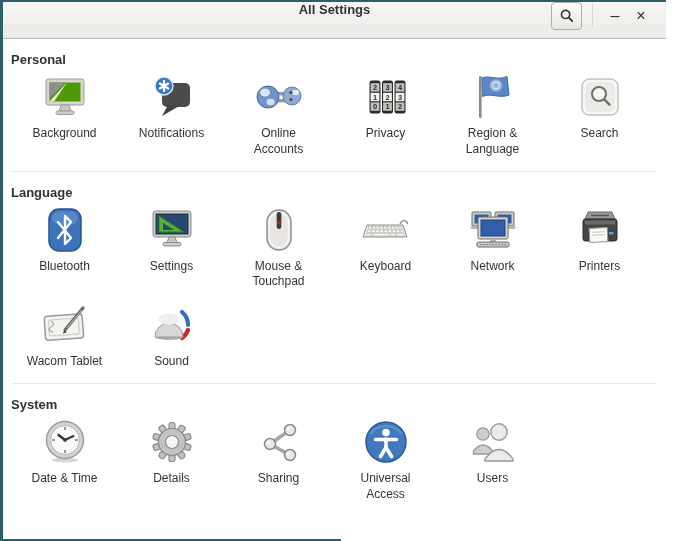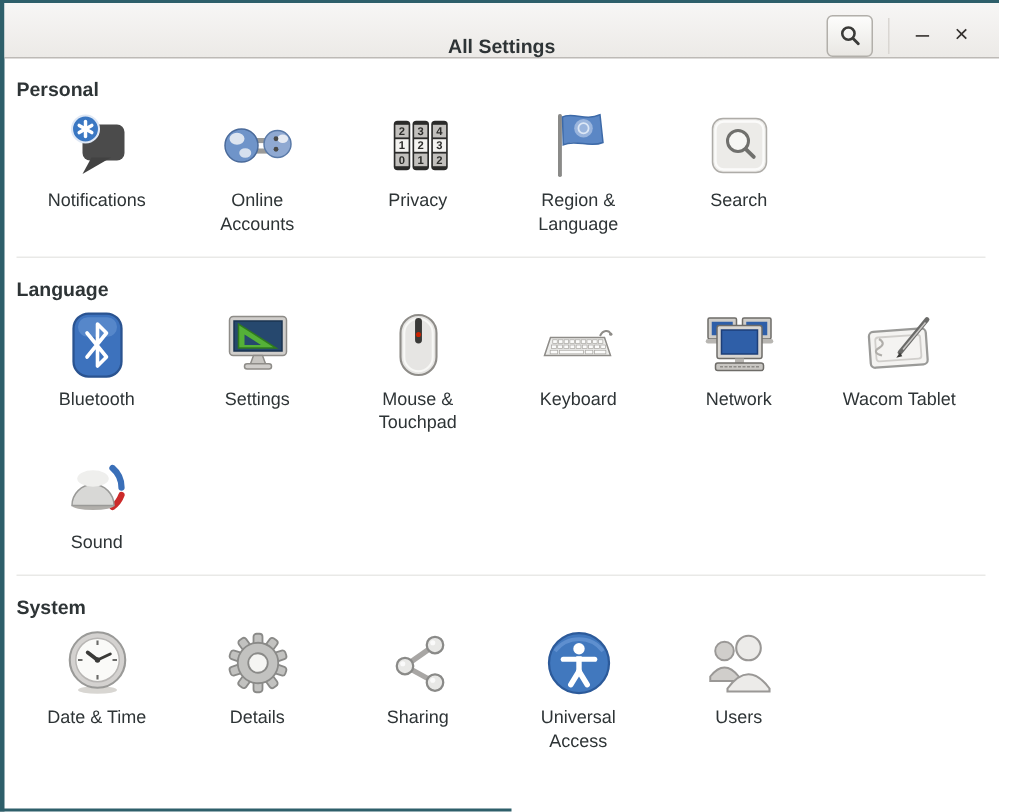--- a/index.html
+++ b/index.html
@@ -2,21 +2,21 @@
 <html><head>
 <meta charset="utf-8">
 <style>
   html,body{margin:0;padding:0;background:#fff;}
   body{width:675px;height:541px;overflow:hidden;font-family:"Liberation Sans",sans-serif;-webkit-font-smoothing:antialiased;}
   .window{position:relative;width:666px;height:541px;box-sizing:border-box;
           border-left:3px solid #2e5f6a;border-top:2px solid #2e5f6a;background:#fff;}
   .bottom-edge{position:absolute;left:-3px;bottom:0;width:341px;height:2px;background:#2e5f6a;}
   
   .titlebar{position:relative;height:36px;background:linear-gradient(#f7f6f5,#eceae7);
-            border-bottom:1px solid #bdbab6;display:flex;align-items:flex-end;}
+            border-bottom:1px solid #bdbab6;display:flex;align-items:flex-start;}
   .title{position:absolute;left:0;right:0;text-align:center;font-weight:bold;font-size:13px;color:#2e3436;}
   .controls{margin-left:auto;display:flex;align-items:center;padding-right:12px;z-index:1;}
   .search-btn{width:31px;height:28px;border:1px solid #b2afaa;border-radius:4px;
               background:linear-gradient(#fdfdfc,#e9e7e3);display:flex;align-items:center;justify-content:center;
               cursor:pointer;padding:0;}
   .vsep{width:1px;height:24px;background:#d9d6d2;margin:0 9px 0 10px;}
   .win-btn{border:none;background:transparent;font-size:16px;color:#34312e;width:26px;height:28px;
            padding:0;line-height:26px;cursor:pointer;font-family:"Liberation Sans",sans-serif;}
   
   .content{padding:0 9px 0 8px;}
@@ -46,20 +46,33 @@
       <button class="win-btn">×</button>
     </div>
   </div>
 
   <div class="content">
 
     <div class="section">
       <div class="section-header">Personal</div>
       <div class="grid">
 
+        <div class="item">
+          <div class="icon-box">
+            <svg width="44" height="40" viewBox="0 0 44 40">
+              <rect x="3" y="2" width="38" height="26" rx="2.5" fill="#d8d6d2" stroke="#9c9a96"></rect>
+              <rect x="6.5" y="5.5" width="31" height="19" fill="#4e9a06"></rect>
+              <polygon points="6.5,5.5 23,5.5 6.5,21" fill="#8d8f8a"></polygon>
+              <polygon points="6.5,24.5 24,5.5 11,24.5" fill="#f3ead0"></polygon>
+              <path d="M18 28 h8 l2 6 h-12 z" fill="#c8c6c2" stroke="#9c9a96"></path>
+              <rect x="13" y="34" width="18" height="3.5" rx="1.7" fill="#d0cecb" stroke="#9c9a96"></rect>
+            </svg>
+          </div>
+          <div class="label">Background</div>
+        </div>
 
         <div class="item">
           <div class="icon-box">
             <svg width="44" height="42" viewBox="0 0 44 42">
               <rect x="12" y="7" width="28" height="24" rx="5" fill="#4b4b4b"></rect>
               <path d="M18 29 L12 40 L31 29 z" fill="#424242"></path>
               <circle cx="14" cy="10" r="9" fill="#3a77c2" stroke="#dfe8f5" stroke-width="1.4"></circle>
               <g stroke="#ffffff" stroke-width="2.3" stroke-linecap="round">
                 <line x1="14" y1="5" x2="14" y2="15"></line>
                 <line x1="9.8" y1="7.6" x2="18.2" y2="12.4"></line>
@@ -241,20 +254,37 @@
               <rect x="11" y="10" width="24" height="16" fill="#2f5fa8" stroke="#1e3f78"></rect>
               <rect x="20" y="29" width="6" height="3" fill="#b8b6b2"></rect>
               <rect x="7" y="32" width="32" height="5" rx="1.5" fill="#c8c6c2" stroke="#6e6c68"></rect>
               <line x1="10" y1="34.5" x2="36" y2="34.5" stroke="#8e8c88" stroke-width="1" stroke-dasharray="2 1"></line>
             </svg>
           </div>
           <div class="label">Network</div>
         </div>
 
 
+        <div class="item">
+          <div class="icon-box">
+            <svg width="44" height="40" viewBox="0 0 44 40">
+              <polygon points="10,2 34,2 37,9 7,9" fill="#9a9896" stroke="#6e6c68"></polygon>
+              <line x1="13" y1="5.5" x2="31" y2="5.5" stroke="#5a5856" stroke-width="1.4"></line>
+              <rect x="5" y="9" width="34" height="22" rx="2.5" fill="#454543" stroke="#2a2a28"></rect>
+              <rect x="6.5" y="10.5" width="31" height="4" rx="1.5" fill="#6a6a68"></rect>
+              <rect x="31" y="22" width="4.5" height="2.5" fill="#4aa8d8"></rect>
+              <g transform="rotate(-3 20 25)">
+                <rect x="11.5" y="18" width="18" height="14" fill="#fafaf8" stroke="#9a9896"></rect>
+                <line x1="14" y1="22" x2="27" y2="22" stroke="#c8c6c2" stroke-width="1"></line>
+                <line x1="14" y1="25" x2="27" y2="25" stroke="#c8c6c2" stroke-width="1"></line>
+              </g>
+            </svg>
+          </div>
+          <div class="label">Printers</div>
+        </div>
 
         <div class="item">
           <div class="icon-box">
             <svg width="48" height="40" viewBox="0 0 48 40">
               <g transform="rotate(-4 24 24)">
                 <rect x="4" y="10" width="38" height="24" rx="3" fill="#f4f3f1" stroke="#9a9a98" stroke-width="1.5"></rect>
                 <rect x="8" y="14" width="30" height="16" rx="2" fill="none" stroke="#d0cecb" stroke-width="1.2"></rect>
               </g>
               <path d="M10,16 q5,3 0,6 q-5,3 2,5" fill="none" stroke="#b0aeaa" stroke-width="1.4"></path>
               <line x1="42" y1="3" x2="24" y2="25" stroke="#6a6a68" stroke-width="3.2" stroke-linecap="round"></line>

